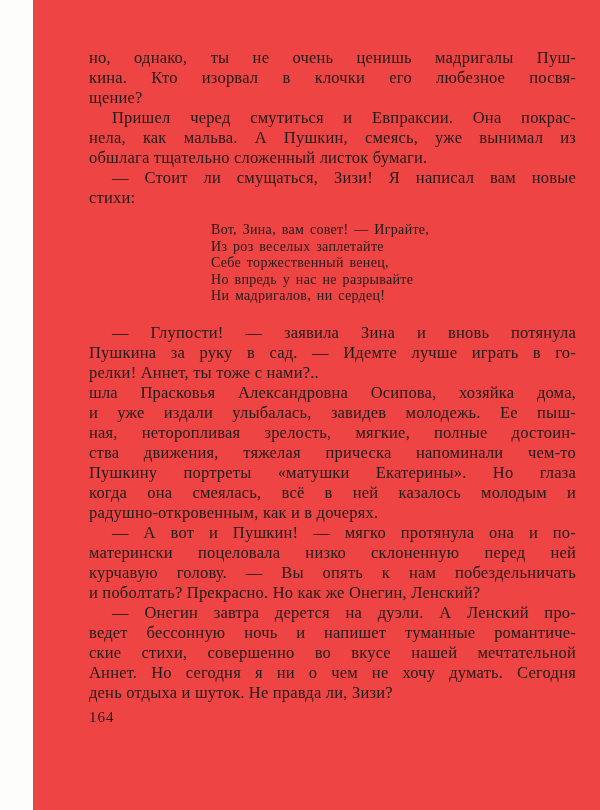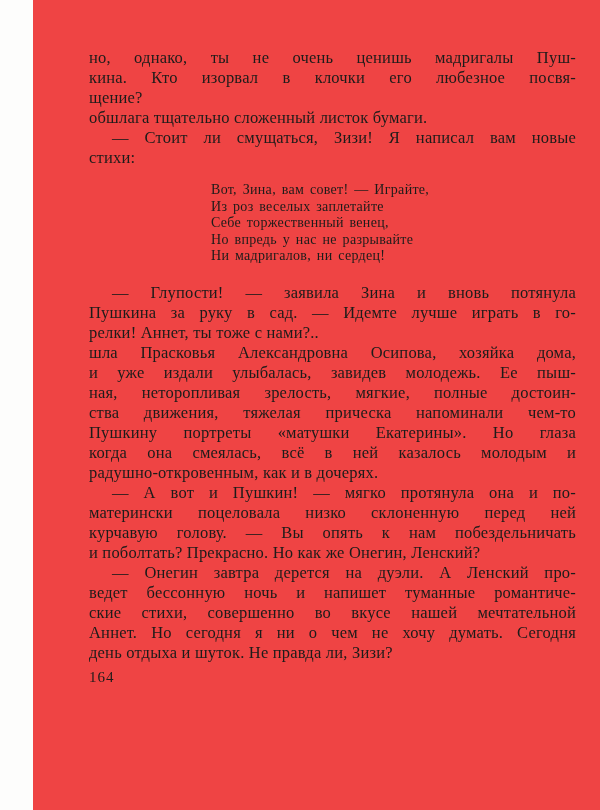--- a/index.html
+++ b/index.html
@@ -66,20 +66,22 @@
 <body>
 
 <div class="book-page">
   <div class="text-area">
       <div class="prose">
         <div class="line just">но, однако, ты не очень ценишь мадригалы Пуш-</div>
         <div class="line just">кина. Кто изорвал в клочки его любезное посвя-</div>
         <div class="line">щение?</div>
       </div>
       <div class="prose">
+        <div class="line just ind">Пришел черед смутиться и Евпраксии. Она покрас-</div>
+        <div class="line just">нела, как мальва. А Пушкин, смеясь, уже вынимал из</div>
         <div class="line">обшлага тщательно сложенный листок бумаги.</div>
       </div>
       <div class="prose">
         <div class="line just ind">— Стоит ли смущаться, Зизи! Я написал вам новые</div>
         <div class="line">стихи:</div>
       </div>
       <div class="verse">
         <div class="line">Вот, Зина, вам совет! — Играйте,</div>
         <div class="line">Из роз веселых заплетайте</div>
         <div class="line">Себе торжественный венец,</div>

